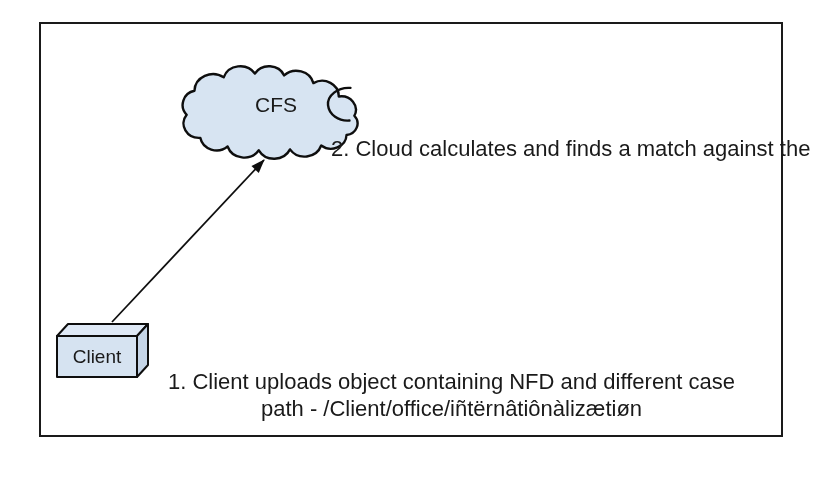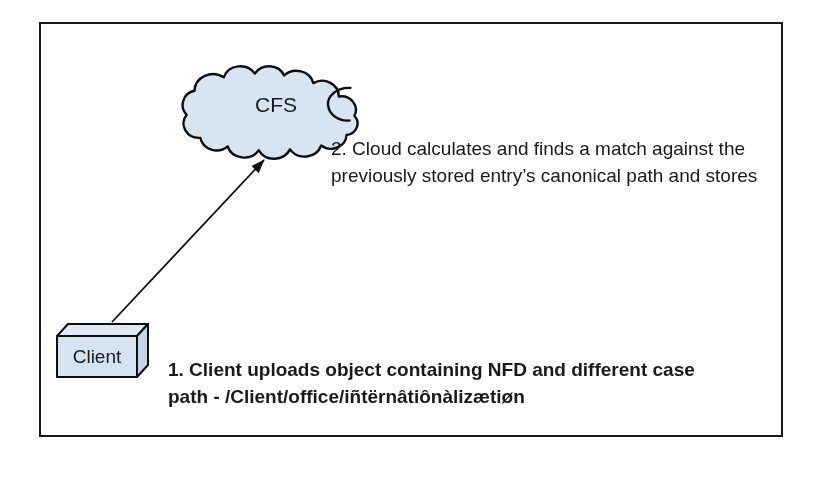--- a/index.html
+++ b/index.html
@@ -49,34 +49,34 @@
   .client-label {
     left: 57px;
     top: 346px;
     width: 80px;
     height: 22px;
     line-height: 22px;
     font-size: 19px;
   }
   .annotation {
     position: absolute;
-    font-size: 19px;
+    font-size: 22px;
     line-height: 27px;
+    text-align: center;
   }
   .annotation div {
     white-space: nowrap;
   }
   .annotation-step2 {
     left: 331px;
     top: 135px;
   }
   .annotation-step1 {
     left: 168px;
-    top: 356px;
-    font-weight: bold;
+    top: 368px;
   }
 </style>
 </head>
 <body>
 
 <div class="canvas">
 
   <div class="frame"></div>
 
   <svg class="shapes" viewBox="0 0 832 500" xmlns="http://www.w3.org/2000/svg">
@@ -114,21 +114,20 @@
       <polygon points="57,336 137,336 137,377 57,377" stroke="#0e0e0e" stroke-width="2" stroke-linejoin="round" fill="#d6e3f1"></polygon>
     </g>
   </svg>
 
   <div class="label cfs-label">CFS</div>
 
   <div class="label client-label">Client</div>
 
   <div class="annotation annotation-step2">
     <div>2. Cloud calculates and finds a match against the</div>
-    <div>previously stored entry’s canonical path and stores</div>
   </div>
 
   <div class="annotation annotation-step1">
     <div>1. Client uploads object containing NFD and different case</div>
     <div>path - /Client/office/iñtërnâtiônàlizætiøn</div>
   </div>
 
 </div>
 
 </body></html>

